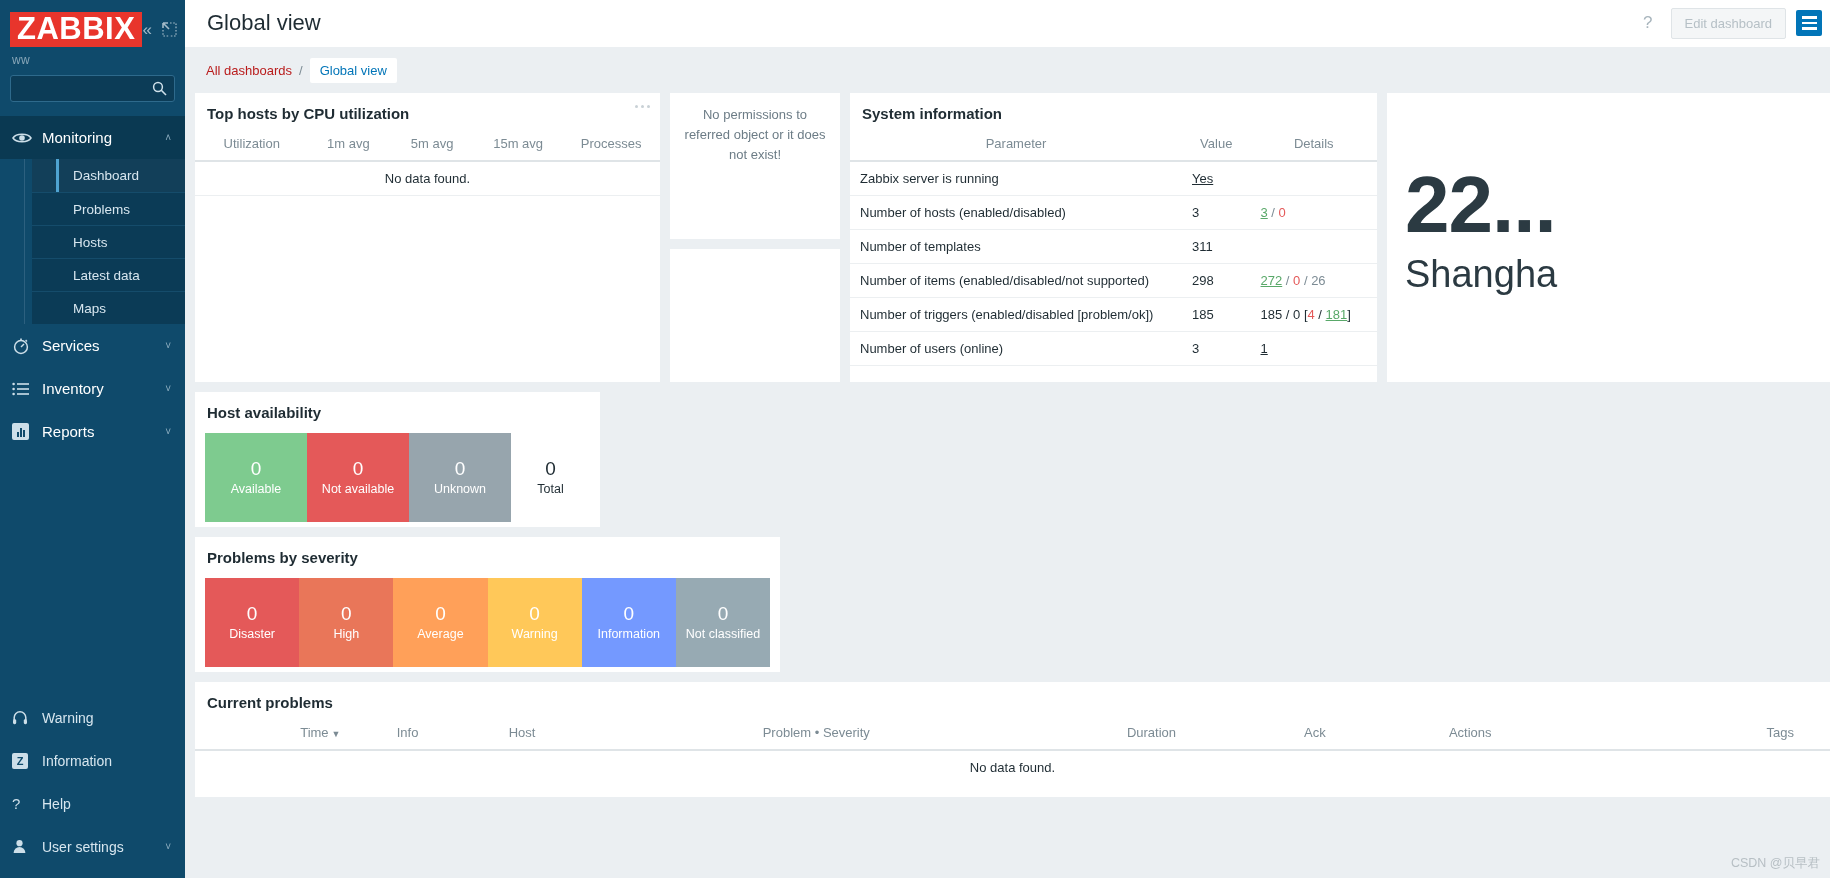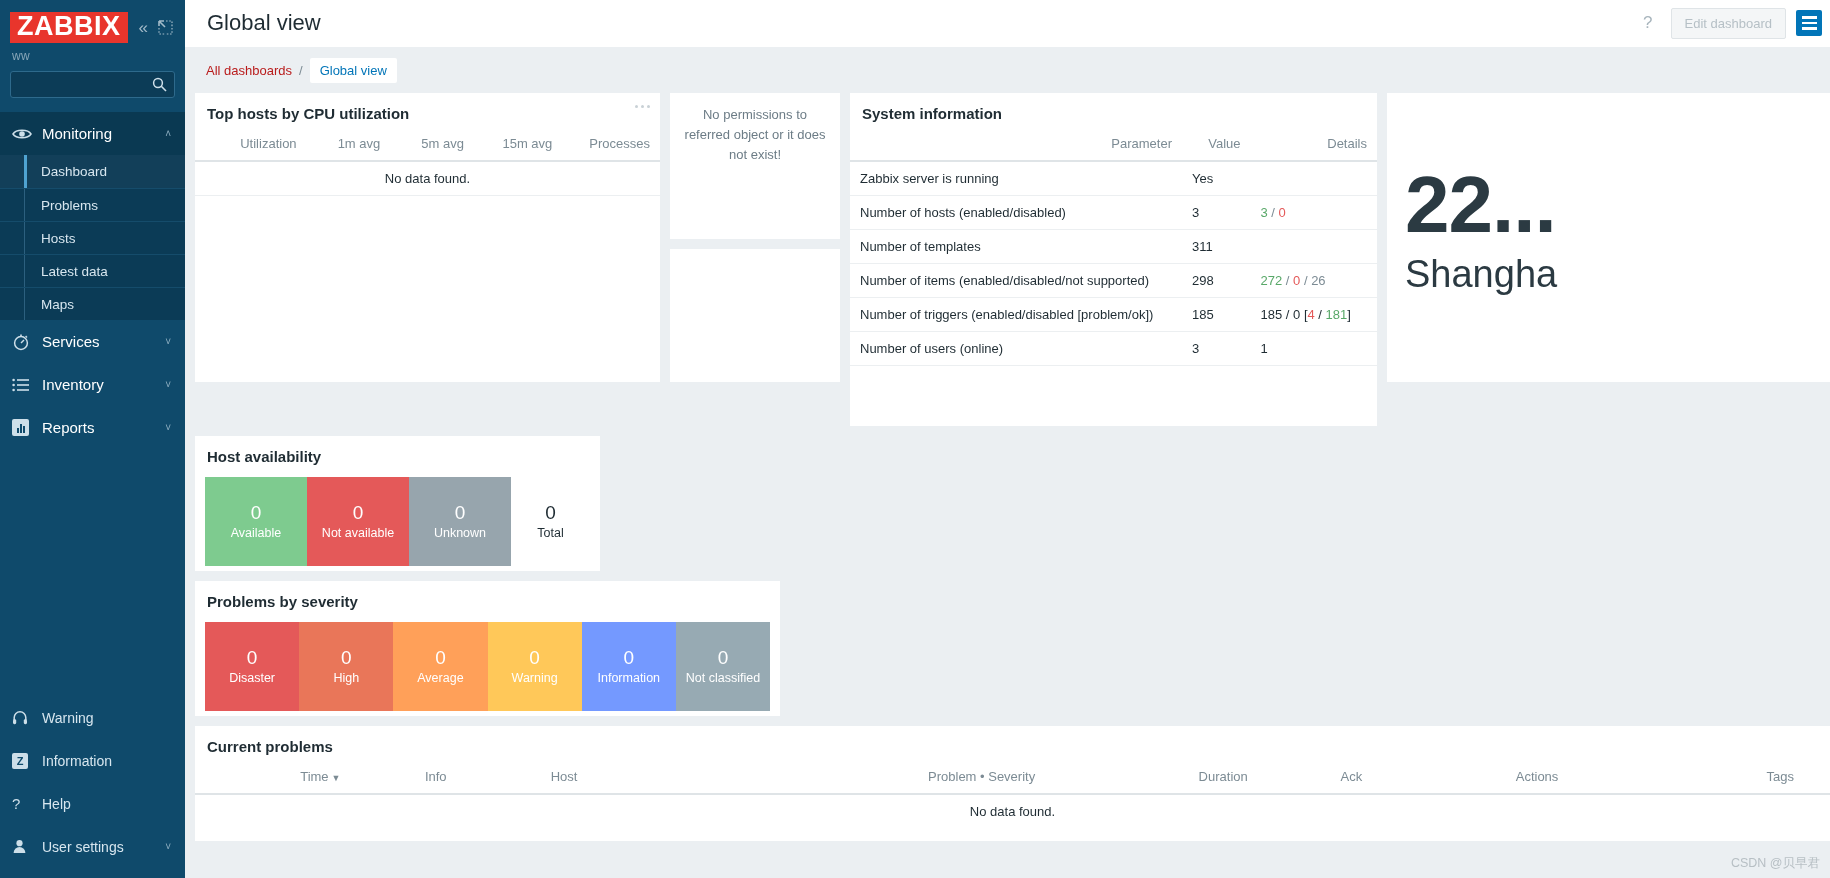--- a/index.html
+++ b/index.html
@@ -17,21 +17,21 @@
   .sidebar {
     width: 185px; min-width: 185px; height: 878px;
     background: #0f4a6b;
     display: flex; flex-direction: column;
     position: relative;
   }
   .sb-top { padding: 10px 10px 0 10px; }
   .logo-row { display: flex; align-items: center; justify-content: space-between; padding: 2px 0 0 0; }
   .logo {
     background: #e8352c; color: #ffffff;
-    font-size: 27px; font-weight: bold; letter-spacing: 0.5px;
+    font-size: 31px; font-weight: bold; letter-spacing: 0.5px;
     padding: 1px 7px 3px 7px; line-height: 1; font-family: "Liberation Sans", sans-serif;
   }
   .sb-icons { display: flex; align-items: center; gap: 10px; padding-right: 2px; }
   .icon-collapse { color: #a3bbc9; font-size: 17px; line-height: 1; cursor: pointer; }
   .icon-expand { width: 15px; height: 15px; position: relative; cursor: pointer; }
   .icon-expand svg { display: block; }
   .sb-user {
     color: #88a6b8; font-size: 12px; padding: 6px 0 6px 2px; letter-spacing: 0.3px;
   }
   .search-box {
@@ -64,21 +64,21 @@
   }
   .sub-item:first-child { border-top: none; }
   .sub-item.selected { background: #123f59; }
   .sub-item.selected::before {
     content: ""; position: absolute; left: 24px; top: 0; bottom: 0;
     width: 3px; background: #4fa3d1;
   }
   .sub-rail {
     position: absolute; left: 24px; top: 0; bottom: 0; width: 1px; background: #2c607f;
   }
-  .sub-wrap { position: relative; }
+  .sub-wrap { position: relative; padding-left: 32px; }
 
   .nav-bottom { padding-bottom: 10px; }
   .nav-bottom .nav-group-head { height: 43px; font-size: 14px; color: #d7e6ef; }
 
   .zicon {
     width: 16px; height: 16px; background: #cddfe9; color: #0f4a6b;
     font-size: 11px; font-weight: bold; display: flex;
     align-items: center; justify-content: center; border-radius: 2px;
   }
   .ricon {
@@ -118,21 +118,21 @@
 
   .grid { padding: 0 0 0 10px; }
   .row1 { display: flex; align-items: flex-start; gap: 10px; }
   .widget { background: #ffffff; position: relative; }
   .w-title { font-size: 15px; font-weight: bold; color: #1f2c33; padding: 12px 14px 8px 12px; }
   .dots { position: absolute; right: 10px; top: 12px; display: flex; gap: 3px; cursor: pointer; }
   .dots i { width: 3px; height: 3px; border-radius: 50%; background: #c9d1d6; display: block; }
 
   table.zt { width: 100%; border-collapse: collapse; font-size: 13px; }
   table.zt th {
-    color: #7c8b94; font-weight: normal; text-align: right;
+    color: #7c8b94; font-weight: normal; text-align: center;
     padding: 6px 10px 9px 10px; border-bottom: 2px solid #dfe4e7;
   }
   table.zt td {
     color: #1f2c33; padding: 9px 10px; border-bottom: 1px solid #eceff1;
   }
   .nodata { text-align: center; color: #7c8b94; font-size: 13px; padding: 17px 0; }
 
   
   .w-tophosts { width: 465px; height: 289px; }
   .w-tophosts table th:first-child { padding-left: 12px; }
@@ -140,23 +140,23 @@
   
   .midcol { display: flex; flex-direction: column; gap: 10px; }
   .w-noperm {
     width: 170px; height: 146px; display: flex; align-items: flex-start;
     justify-content: center; padding: 12px 10px 0 10px;
   }
   .noperm-txt { color: #6c7c86; font-size: 13px; text-align: center; line-height: 20px; }
   .w-empty { width: 170px; height: 133px; }
 
   
-  .w-sysinfo { width: 527px; height: 333px; }
+  .w-sysinfo { width: 527px; height: 289px; }
   .w-sysinfo table td { white-space: nowrap; }
-  .val-g { color: #59a869; }
+  .val-g { color: #59a869; text-decoration: underline; }
   .val-r { color: #e45959; }
   .val-n { color: #1f2c33; }
   .val-gray { color: #7c8b94; }
 
   
   .w-big { flex: 1; height: 289px; overflow: hidden; position: relative; }
   .big-num {
     font-size: 80px; color: #2b3a42; font-weight: bold; line-height: 1;
     padding: 72px 0 0 18px; letter-spacing: -1px; white-space: nowrap;
   }

